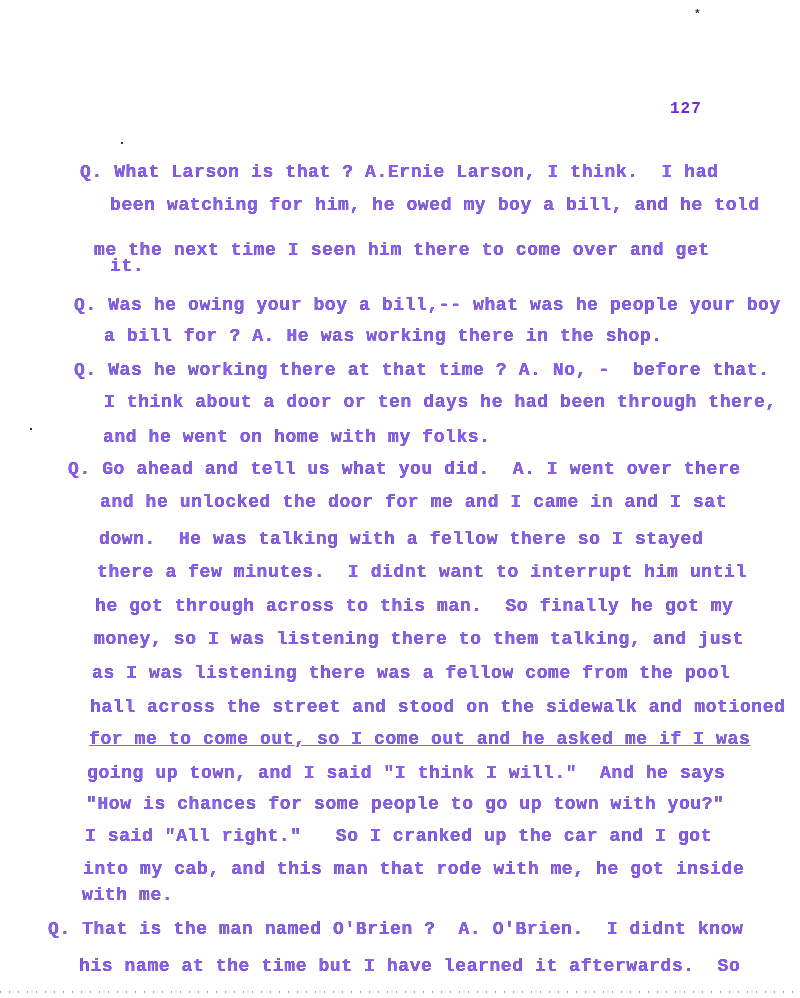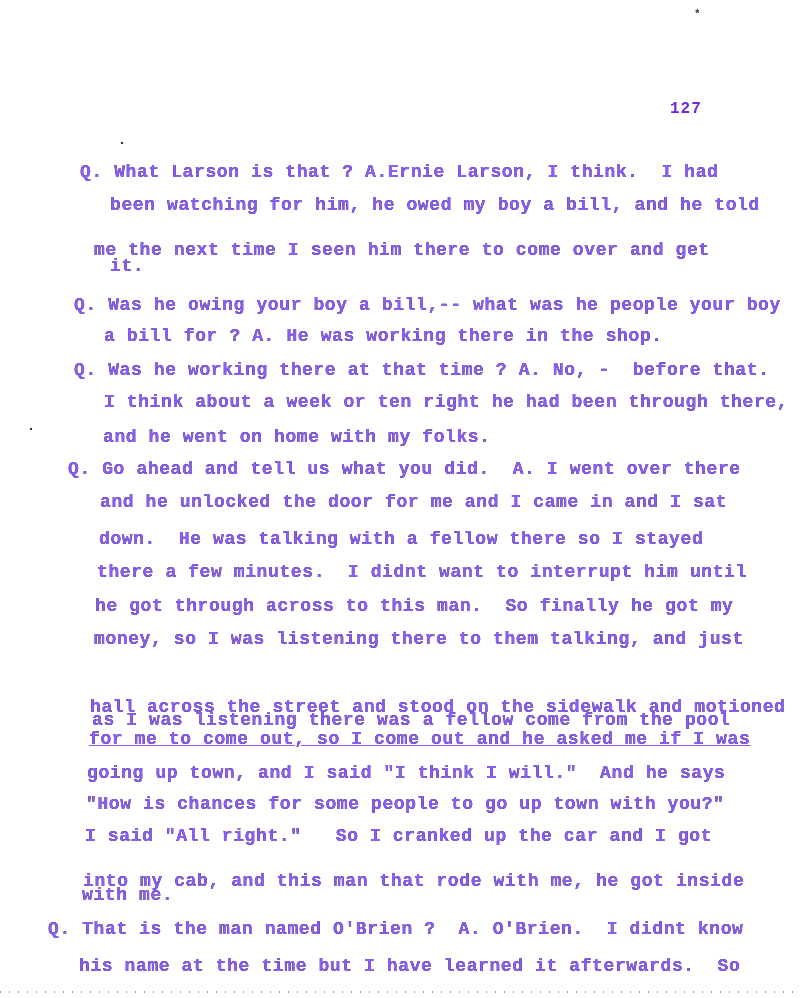--- a/index.html
+++ b/index.html
@@ -68,35 +68,35 @@
   <div class="page-number">127</div>
 
   <div id="lines">
     <div class="line" style="left: 80px; top: 163px;">Q. What Larson is that ? A.Ernie Larson, I think.  I had</div>
     <div class="line" style="left: 110px; top: 196px;">been watching for him, he owed my boy a bill, and he told</div>
     <div class="line" style="left: 94px; top: 230px; margin-top: 11px;">me the next time I seen him there to come over and get</div>
     <div class="line" style="left: 110px; top: 257px;">it.</div>
     <div class="line" style="left: 74px; top: 296px;">Q. Was he owing your boy a bill,-- what was he people your boy</div>
     <div class="line" style="left: 104px; top: 327px;">a bill for ? A. He was working there in the shop.</div>
     <div class="line" style="left: 74px; top: 361px;">Q. Was he working there at that time ? A. No, -  before that.</div>
-    <div class="line" style="left: 104px; top: 393px;">I think about a week or ten right he had been through there,</div>
+    <div class="line" style="left: 104px; top: 393px;">I think about a door or ten days he had been through there,</div>
     <div class="line" style="left: 103px; top: 428px;">and he went on home with my folks.</div>
     <div class="line" style="left: 68px; top: 460px;">Q. Go ahead and tell us what you did.  A. I went over there</div>
     <div class="line" style="left: 100px; top: 493px;">and he unlocked the door for me and I came in and I sat</div>
     <div class="line" style="left: 99px; top: 530px;">down.  He was talking with a fellow there so I stayed</div>
     <div class="line" style="left: 97px; top: 563px;">there a few minutes.  I didnt want to interrupt him until</div>
     <div class="line" style="left: 95px; top: 597px;">he got through across to this man.  So finally he got my</div>
     <div class="line" style="left: 94px; top: 630px;">money, so I was listening there to them talking, and just</div>
-    <div class="line" style="left: 92px; top: 664px; margin-top: 47px;">as I was listening there was a fellow come from the pool</div>
+    <div class="line" style="left: 92px; top: 664px;">as I was listening there was a fellow come from the pool</div>
     <div class="line" style="left: 90px; top: 698px;">hall across the street and stood on the sidewalk and motioned</div>
     <div class="line" style="left: 89px; top: 730px; text-decoration: underline;">for me to come out, so I come out and he asked me if I was</div>
     <div class="line" style="left: 87px; top: 764px;">going up town, and I said "I think I will."  And he says</div>
     <div class="line" style="left: 86px; top: 795px;">"How is chances for some people to go up town with you?"</div>
     <div class="line" style="left: 85px; top: 827px;">I said "All right."   So I cranked up the car and I got</div>
-    <div class="line" style="left: 83px; top: 860px; margin-top: 12px;">into my cab, and this man that rode with me, he got inside</div>
+    <div class="line" style="left: 83px; top: 860px;">into my cab, and this man that rode with me, he got inside</div>
     <div class="line" style="left: 82px; top: 886px;">with me.</div>
     <div class="line" style="left: 48px; top: 920px;">Q. That is the man named O'Brien ?  A. O'Brien.  I didnt know</div>
     <div class="line" style="left: 79px; top: 957px;">his name at the time but I have learned it afterwards.  So</div>
   </div>
 
   <div class="speck" style="left:121px;top:142px;"></div>
   <div class="speck" style="left:30px;top:428px;"></div>
   <div class="bottom-edge"></div>
 </div>
 

